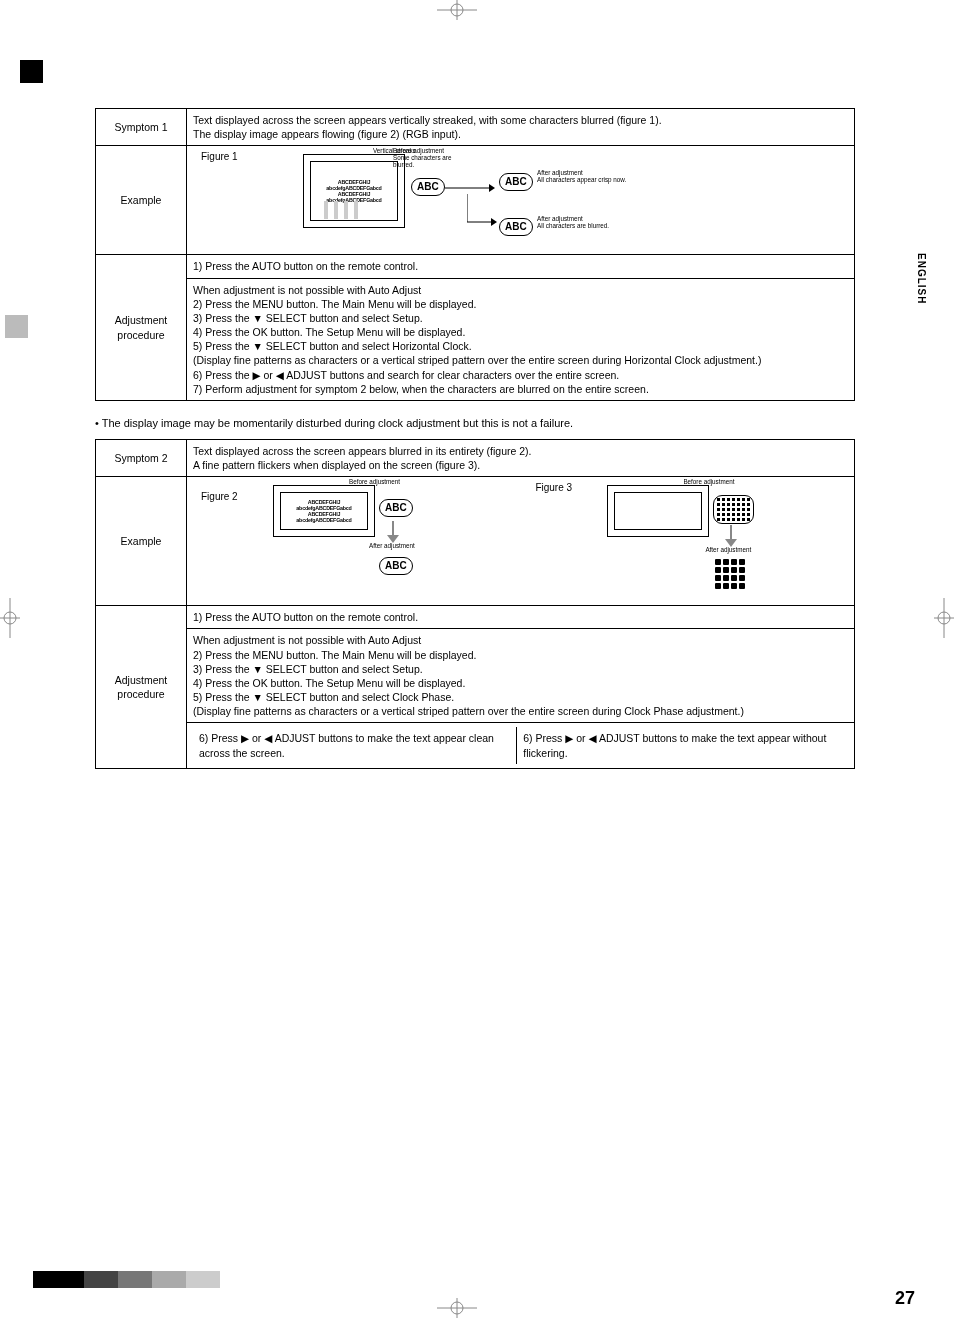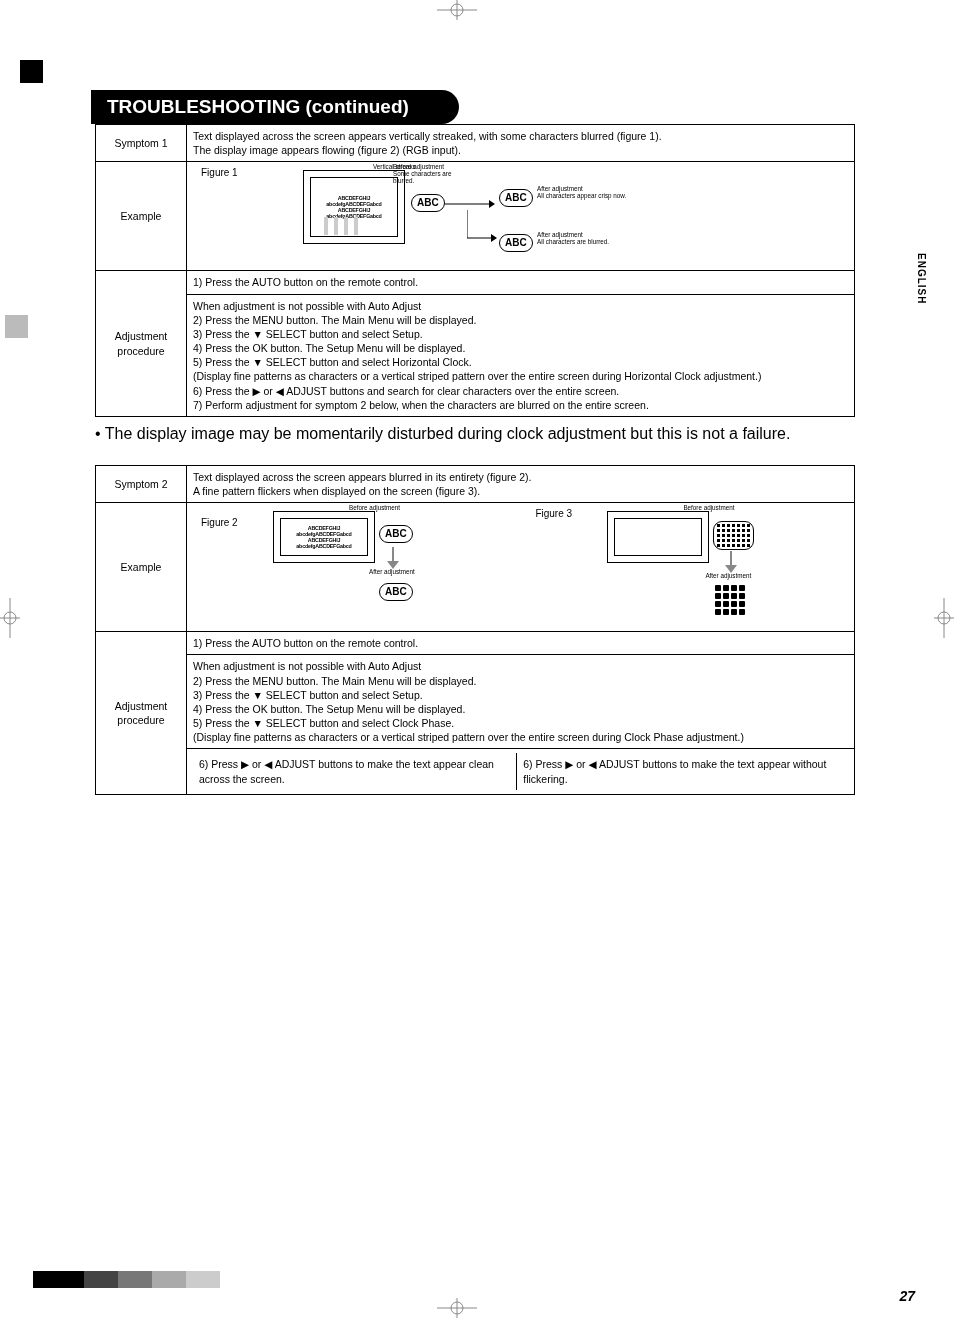--- a/index.html
+++ b/index.html
@@ -10,33 +10,33 @@
   .crop-bottom{position:absolute;left:437px;top:1298px;}
   .crop-left{position:absolute;left:0px;top:598px;}
   .crop-right{position:absolute;left:934px;top:598px;}
   .black-sq{position:absolute;width:23px;height:23px;background:#000;}
   .gray-sq{position:absolute;width:23px;height:23px;background:#bbb;}
   
   .h-black{display:inline-block;background:#000;color:#fff;font-weight:bold;font-size:19px;padding:6px 50px 6px 16px;border-radius:0 18px 18px 0;position:relative;left:-4px;}
   .h-gray{display:inline-block;background:#b8b8b8;color:#fff;font-weight:bold;font-size:18px;padding:5px 16px 5px 16px;border-radius:14px;margin-top:18px;}
   .intro{font-size:11px;font-weight:bold;margin:18px 0 10px 0;line-height:1.35;}
   .lang-tab{position:absolute;right:-72px;top:163px;writing-mode:vertical-rl;text-orientation:mixed;font-size:10px;font-weight:bold;letter-spacing:1px;}
-  .page-num{position:absolute;right:-60px;top:1198px;font-size:14px;font-weight:bold;font-style:italic;}
-  
-  table.symptom{border-collapse:collapse;width:100%;font-size:10.5px;line-height:1.35;margin-bottom:8px;}
+  .page-num{position:absolute;right:-60px;top:1198px;font-size:18px;font-weight:bold;}
+  
+  table.symptom{border-collapse:collapse;width:100%;font-size:10.5px;line-height:1.35;margin-bottom:16px;}
   table.symptom td{border:1px solid #000;padding:4px 6px;vertical-align:middle;}
   table.symptom td.lcol{width:78px;text-align:center;}
   .ex-area{height:100px;position:relative;}
   .fig-label{font-size:10px;padding-left:8px;}
   .tv{width:100px;height:72px;border:1.4px solid #000;position:relative;}
   .tv-inner{position:absolute;left:6px;right:6px;top:6px;bottom:6px;border:1px solid #000;display:flex;align-items:center;justify-content:center;}
   .tiny{font-size:5.3px;line-height:1.15;font-weight:bold;letter-spacing:-0.2px;text-align:center;}
   .abc{font-size:10px;font-weight:bold;border:1.3px solid #000;border-radius:9px;padding:1px 5px;display:inline-block;}
   .ann{font-size:6.3px;line-height:1.1;}
-  .note{font-size:16px;margin:4px 0 22px 0;}
+  .note{font-size:11px;margin:4px 0 10px 0;}
   .streaks{position:absolute;left:20px;bottom:8px;display:flex;gap:6px;}
   .streak{width:4px;height:18px;background:#ccc;}
   .grid4{display:grid;grid-template-columns:repeat(4,6px);grid-template-rows:repeat(4,6px);gap:2px;}
   .grid4 div{background:#000;border-radius:1px;}
   .dotgrid{display:grid;grid-template-columns:repeat(7,3px);grid-template-rows:repeat(5,3px);gap:2px;}
   .dotgrid div{background:#000;}
   .footer-strip{position:absolute;left:33px;bottom:30px;display:flex;}
   .footer-strip div{width:17px;height:17px;}
   
   td.split{padding:0;}
@@ -68,21 +68,21 @@
     <line x1="10" y1="0" x2="10" y2="40" stroke="#888"></line>
     <line x1="0" y1="20" x2="20" y2="20" stroke="#888"></line>
     <circle cx="10" cy="20" r="6" fill="none" stroke="#888"></circle>
   </svg>
 
 <div class="page">
 
   <div class="lang-tab">ENGLISH</div>
   <div class="page-num">27</div>
 
-  <div class="h-black">TROUBLESHOOTING (continued)</div><br>
+  <br>
 
 
   
   <table class="symptom">
     <tbody>
         <tr>
       <td class="lcol">Symptom 1</td>
       <td style="white-space:pre-line">Text displayed across the screen appears vertically streaked, with some characters blurred (figure 1).
 The display image appears flowing (figure 2) (RGB input).</td>
     </tr>

